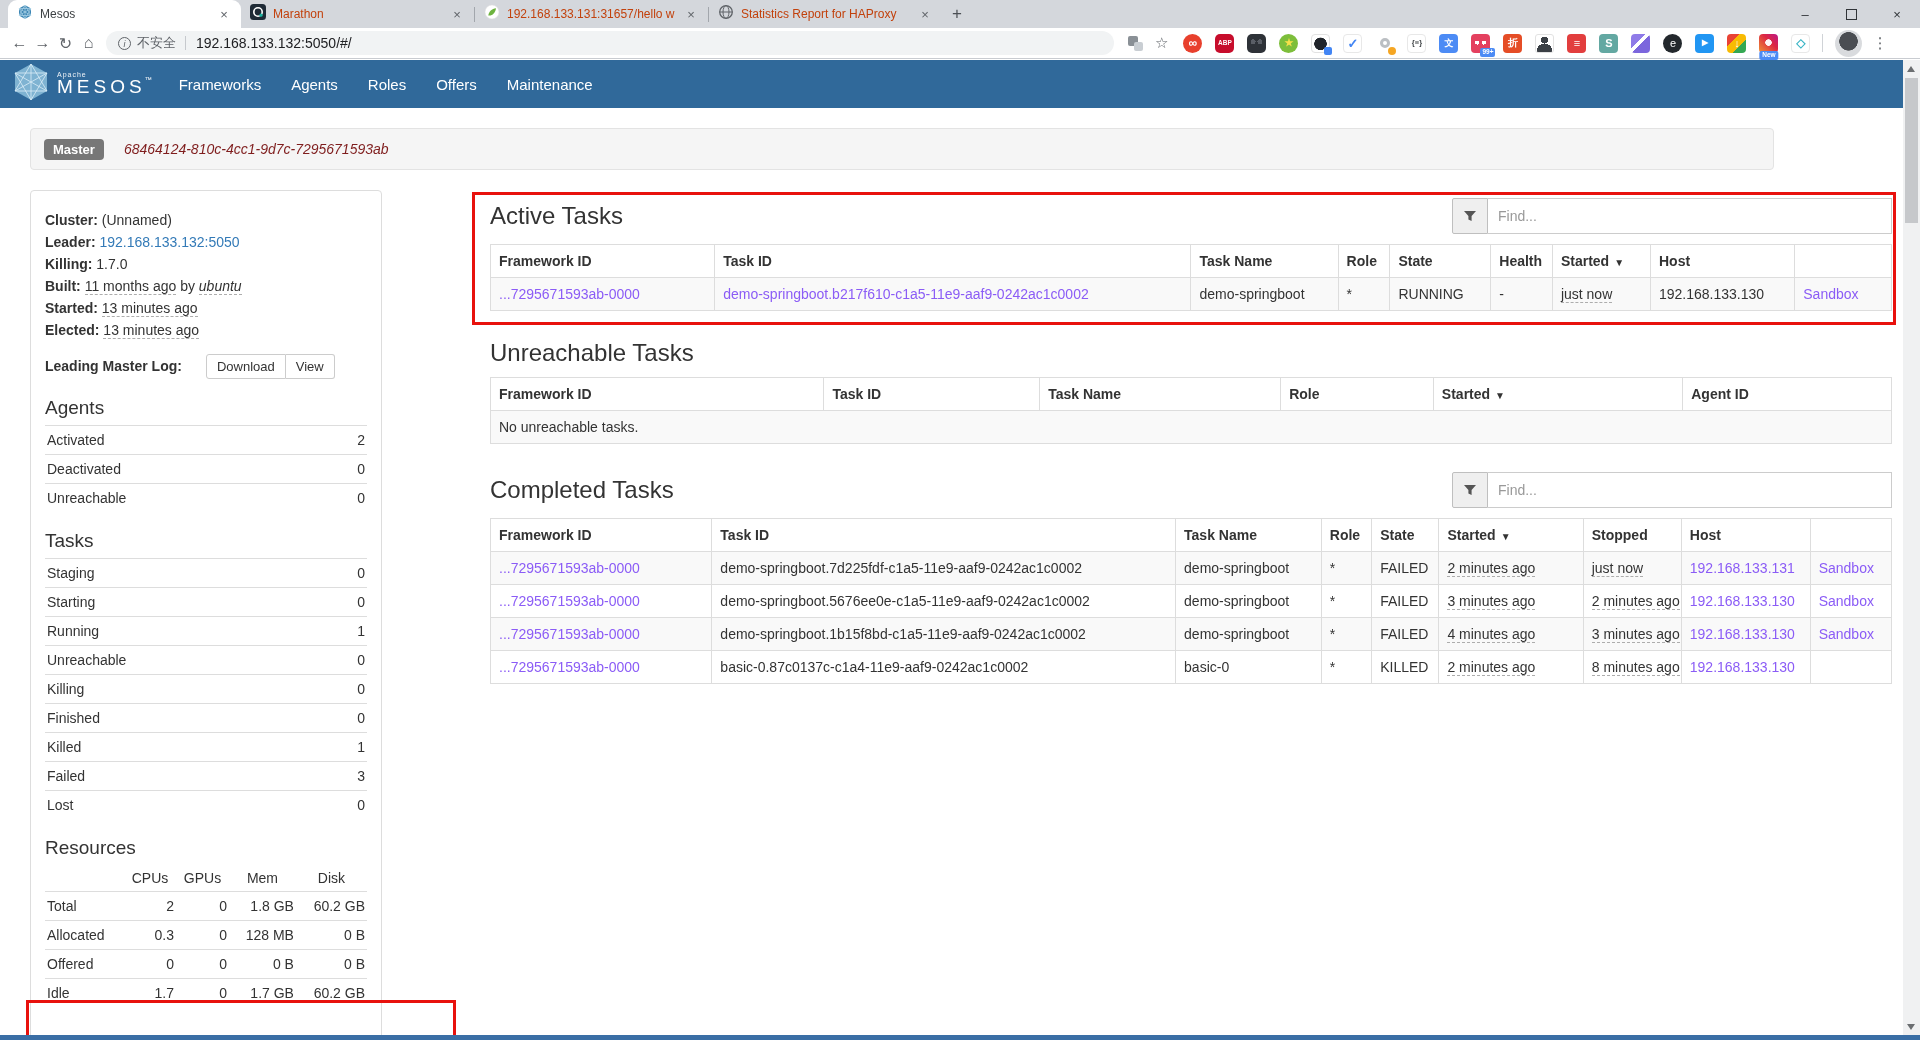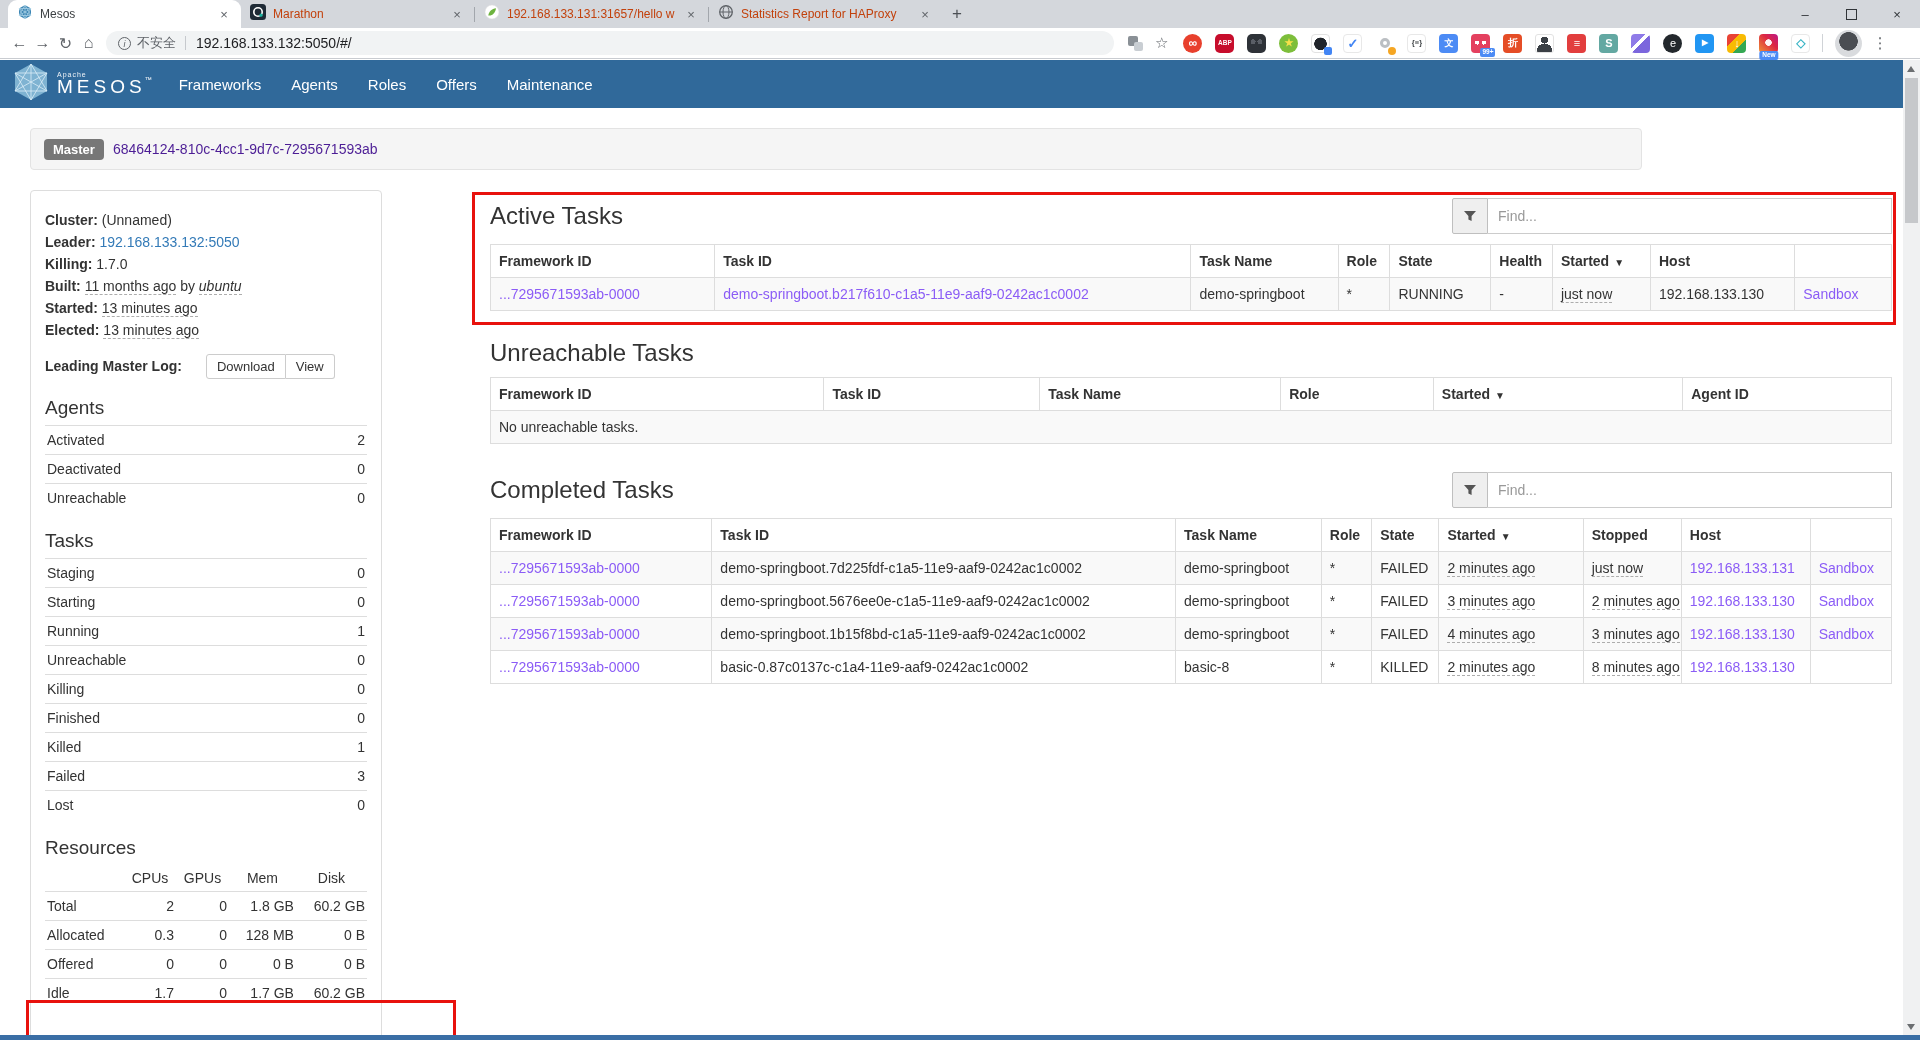--- a/index.html
+++ b/index.html
@@ -73,24 +73,24 @@
   
   .mnavbar{position:absolute;top:60px;left:0;width:1903px;height:48px;background:#30699A;display:flex;align-items:center;}
   .brand{display:flex;align-items:center;padding:0 18px 0 14px;}
   .btxt{margin-left:9px;color:#fff;position:relative;}
   .bapache{display:block;font-size:7px;letter-spacing:1px;opacity:.92;}
   .bmesos{font-size:19px;letter-spacing:4px;line-height:17px;}
   .btm{position:absolute;top:5px;right:-6px;font-size:7px;}
   .navitem{color:#fff;font-size:15px;margin:0 15px;text-decoration:none;cursor:pointer;}
 
   
-  .masterwell{position:absolute;top:128px;left:30px;width:1612px;height:42px;background:#F5F5F5;border:1px solid #E3E3E3;
+  .masterwell{position:absolute;top:128px;left:30px;width:1744px;height:42px;background:#F5F5F5;border:1px solid #E3E3E3;
               border-radius:4px;display:flex;align-items:center;padding:4px 13px;box-sizing:border-box;}
   .mbadge{background:#777;color:#fff;font-size:13px;font-weight:bold;padding:3px 9px;border-radius:4px;}
-  .masterid{color:#4c1d95;font-size:14px;margin-left:9px;}
+  .masterid{color:#7f1d1d;font-size:14px;margin-left:20px;font-style:italic;}
 
   
   .sidebar{position:absolute;top:190px;left:30px;width:352px;height:850px;border:1px solid #DDD;border-radius:4px;
            padding:18px 14px;box-sizing:border-box;font-size:14px;color:#333;background:#fff;overflow:hidden;}
   .infoline{line-height:22px;}
   .lbl{font-weight:bold;color:#333;}
   .linkblue{color:#337AB7;text-decoration:none;cursor:pointer;}
   .dashed{border-bottom:1px dashed #ADADAD;}
   .itl{font-style:italic;}
   .logrow{margin-top:12px;display:flex;align-items:center;height:26px;}
@@ -573,21 +573,21 @@
           <td>*</td>
           <td>FAILED</td>
           <td><span class="dashed">4 minutes ago</span></td>
           <td><span class="dashed">3 minutes ago</span></td>
           <td><a class="tbl-link">192.168.133.130</a></td>
           <td><a class="tbl-link">Sandbox</a></td>
         </tr>
         <tr>
           <td><a class="tbl-link">...7295671593ab-0000</a></td>
           <td>basic-0.87c0137c-c1a4-11e9-aaf9-0242ac1c0002</td>
-          <td>basic-8</td>
+          <td>basic-0</td>
           <td>*</td>
           <td>KILLED</td>
           <td><span class="dashed">2 minutes ago</span></td>
           <td><span class="dashed">8 minutes ago</span></td>
           <td><a class="tbl-link">192.168.133.130</a></td>
           <td><a class="tbl-link"></a></td>
         </tr>
       </tbody>
     </table>
   </div>

